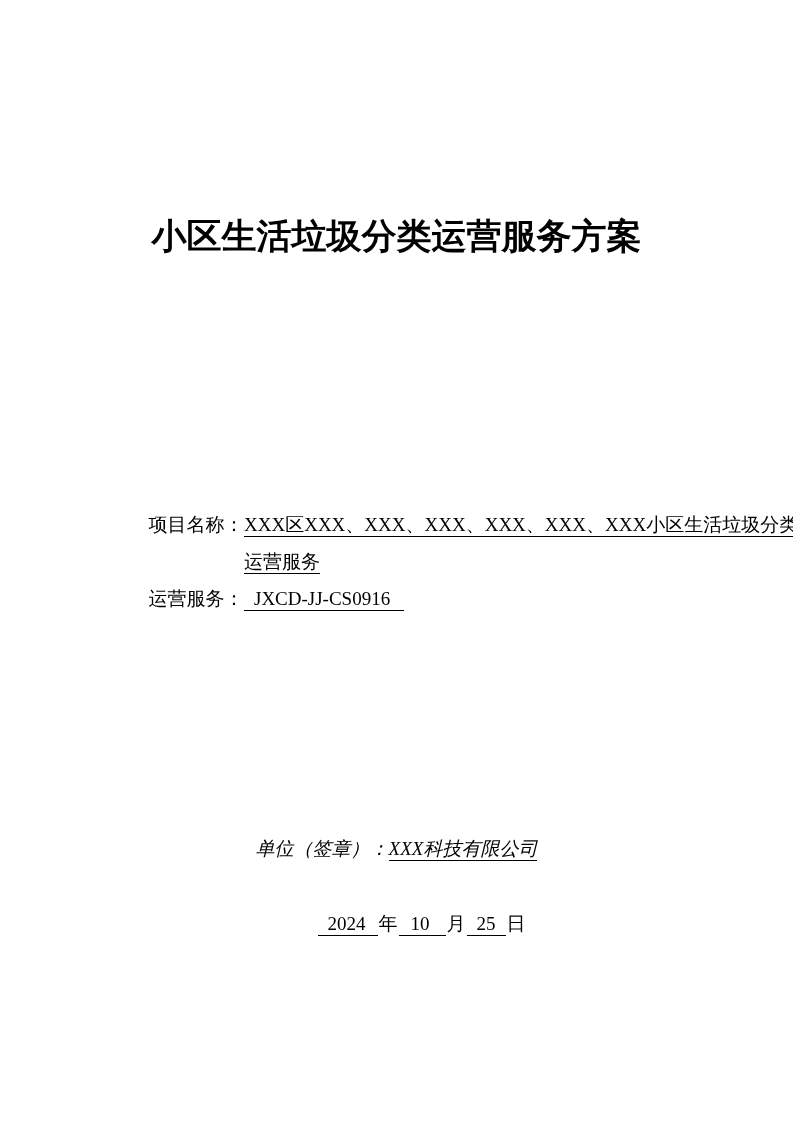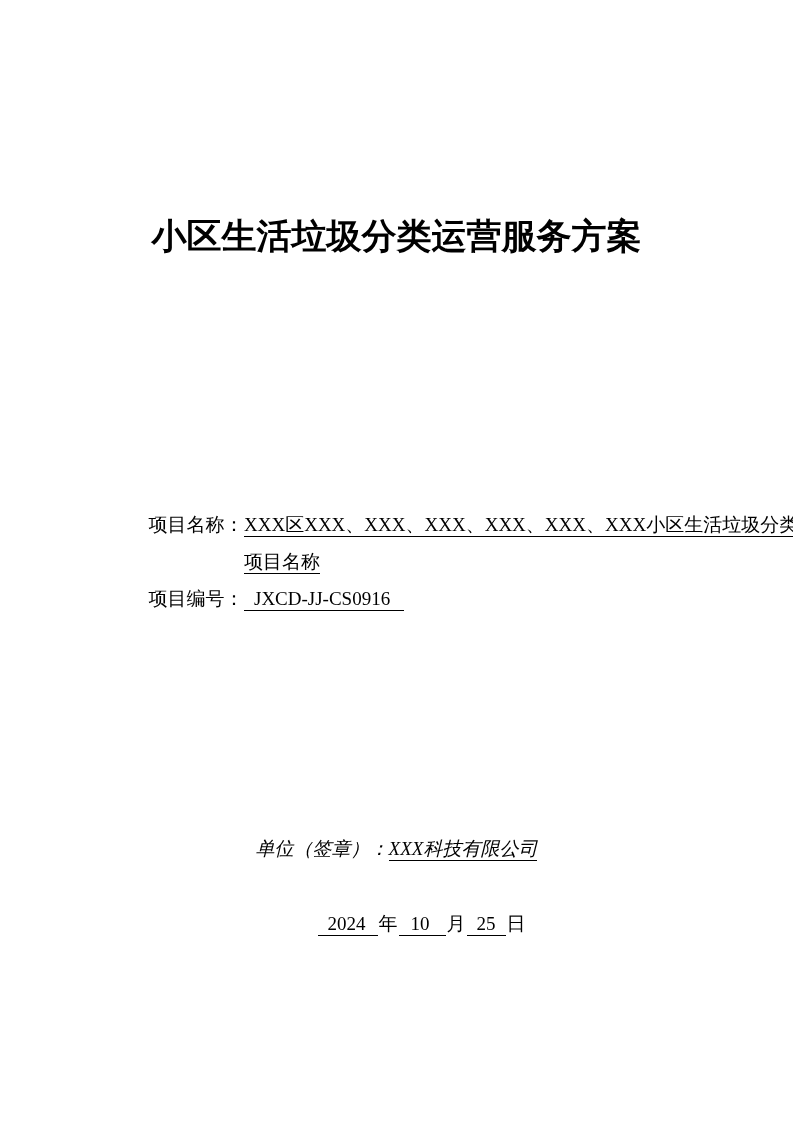--- a/index.html
+++ b/index.html
@@ -94,24 +94,24 @@
 <div class="page">
 
   <div class="doc-title">小区生活垃圾分类运营服务方案</div>
 
 
   <div class="fields">
     <div class="field-line">
       <span class="field-label">项目名称：</span><span class="u">XXX区XXX、XXX、XXX、XXX、XXX、XXX小区生活垃圾分类</span>
     </div>
     <div class="field-line indent">
-      <span class="u">项目名称</span>
+      <span class="u">运营服务</span>
     </div>
     <div class="field-line">
-      <span class="field-label">项目编号：</span><span class="u u-pad">JXCD-JJ-CS0916</span>
+      <span class="field-label">运营服务：</span><span class="u u-pad">JXCD-JJ-CS0916</span>
     </div>
   </div>
 
   <div class="unit-line">
     <span>单位（签章）：</span><span class="u">XXX科技有限公司</span>
   </div>
 
   <div class="date-line">
     <span class="u num-year">2024</span><span class="date-unit">年</span><span class="u num-month">10</span><span class="date-unit">月</span><span class="u num-day">25</span><span class="date-unit">日</span>
   </div>

